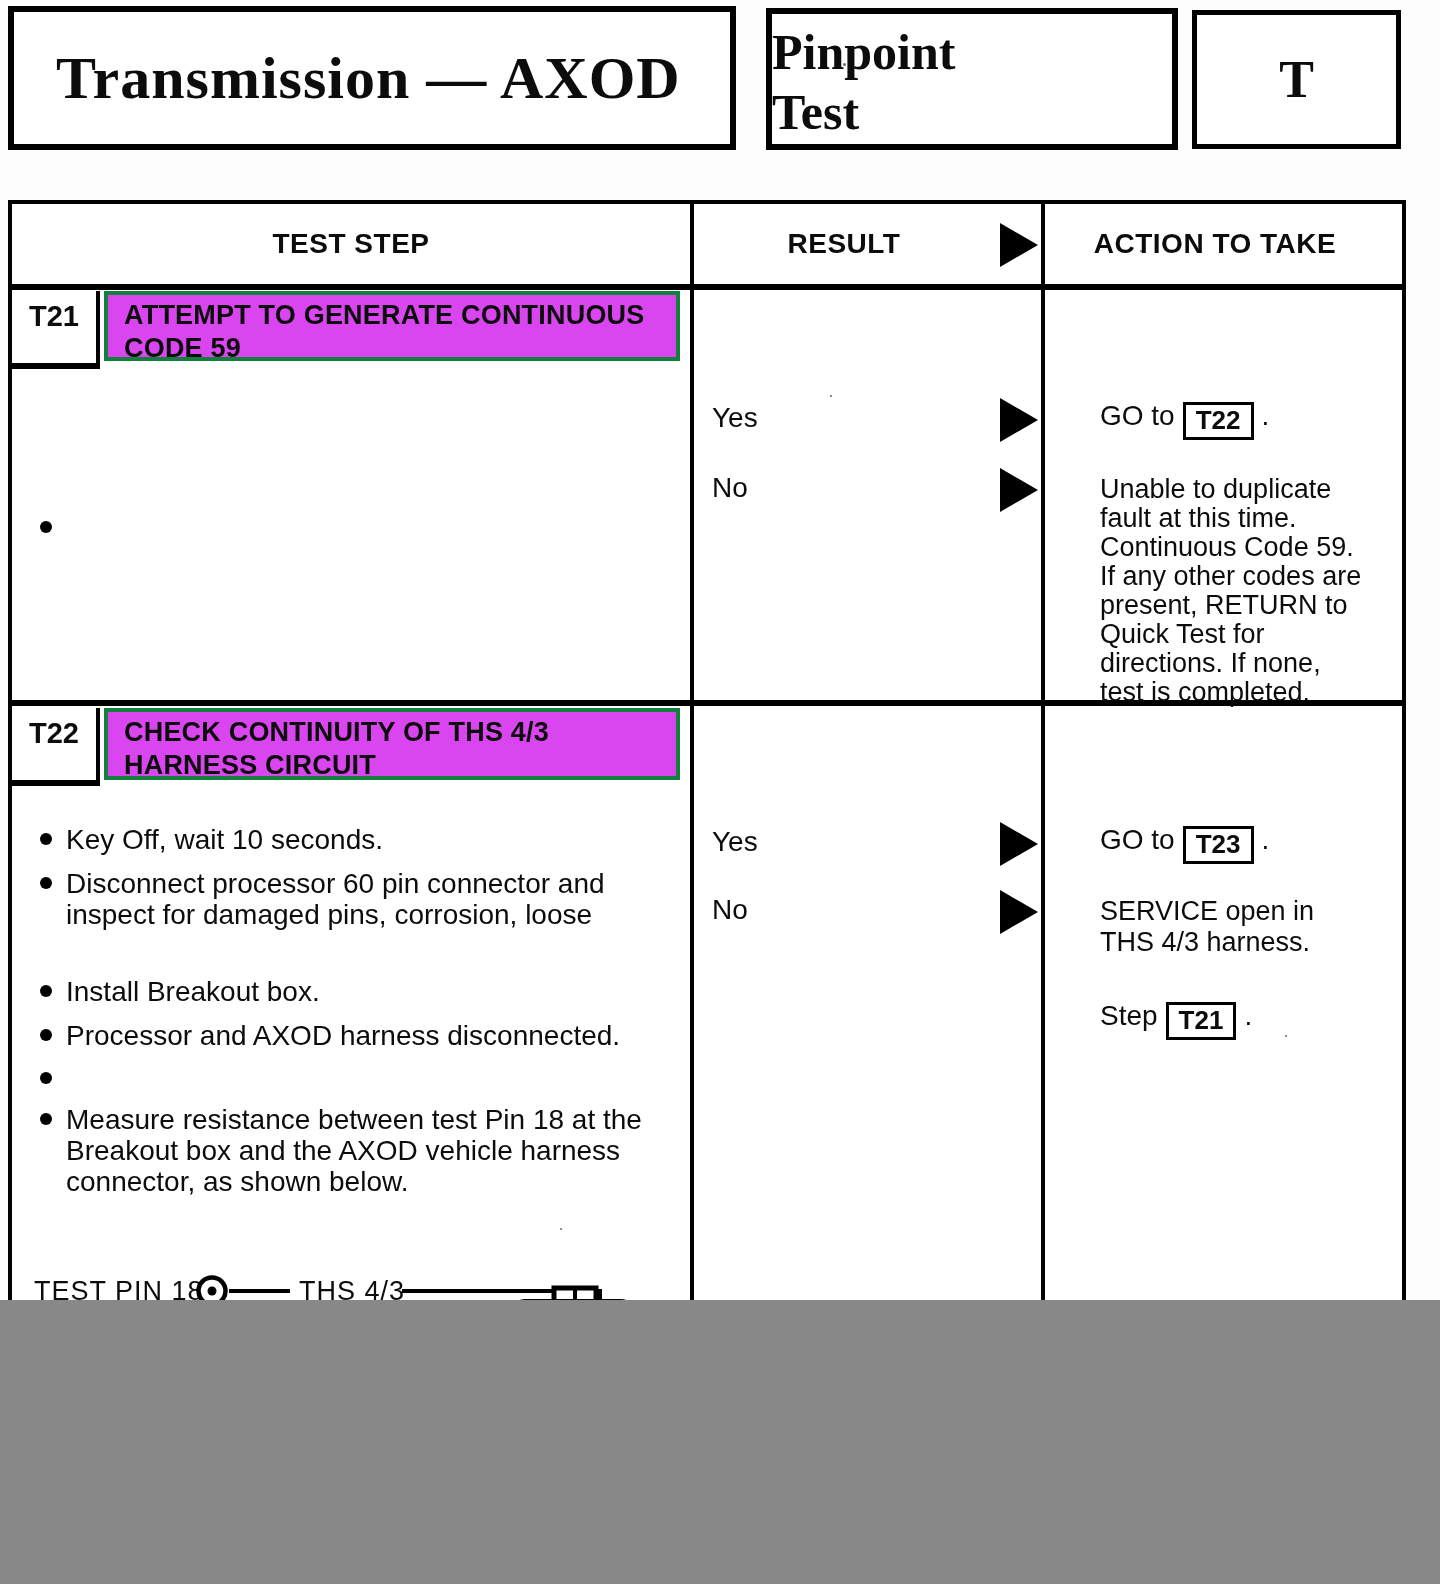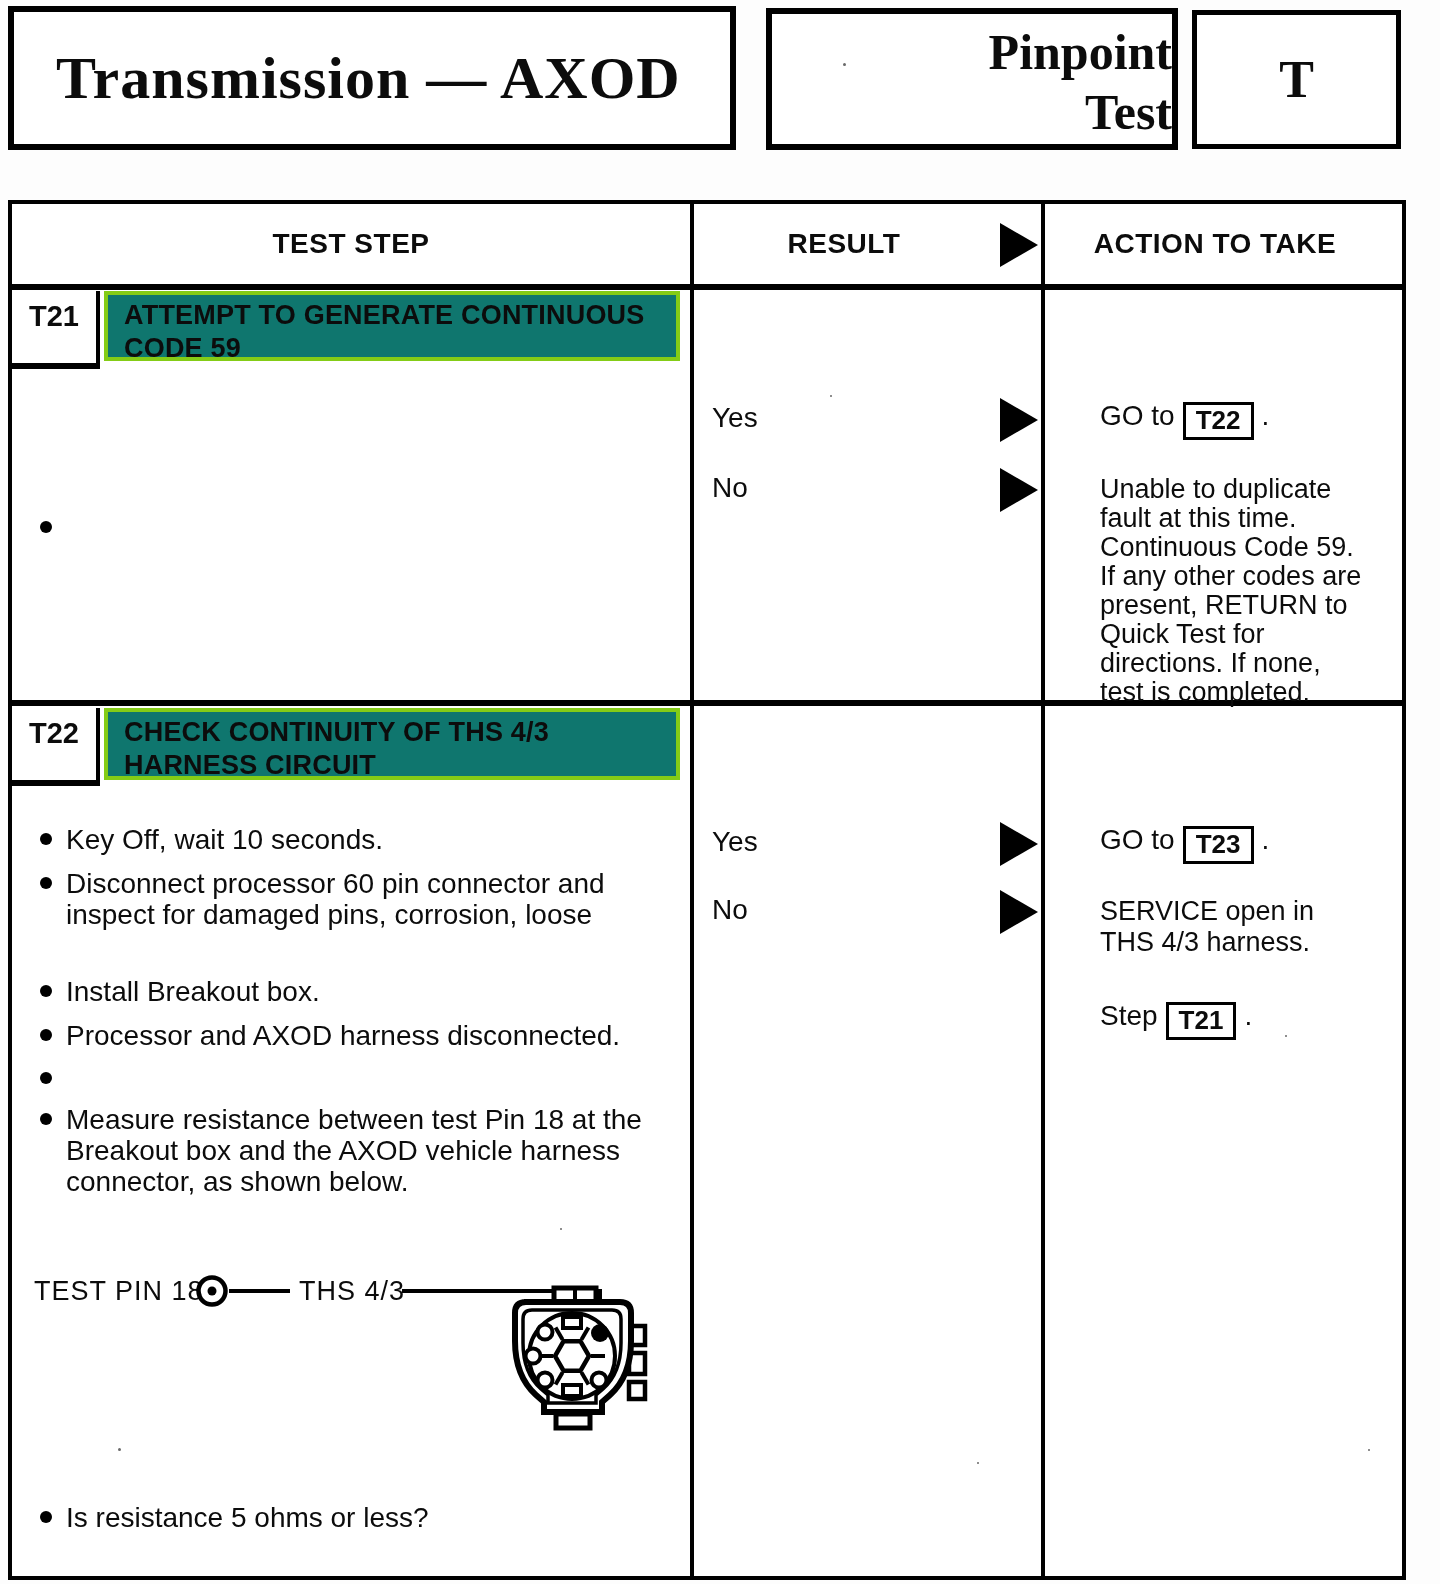--- a/index.html
+++ b/index.html
@@ -1,44 +1,44 @@
 <!DOCTYPE html>
 <html><head>
 <meta charset="utf-8">
 <style>
   * { margin:0; padding:0; box-sizing:border-box; }
   html,body { background:#888; }
   .page {
-    position:relative; width:1440px; height:1584px;
+    position:relative; width:1440px; height:1300px;
     background:#fdfdfd; color:#0c0c0c; overflow:hidden;
     font-family:"Liberation Sans", sans-serif;
   }
   .abs { position:absolute; }
   .hdr-box { position:absolute; border:6px solid #000; background:#fff; }
   .serifbold { font-family:"Liberation Serif", serif; font-weight:bold; }
   .main-title { font-size:60px; letter-spacing:1px; display:flex; align-items:center; padding-left:42px; height:100%; }
-  .pinpoint { font-size:50px; line-height:60px; text-align:right; padding-top:8px; }
+  .pinpoint { font-size:50px; line-height:60px; text-align:left; padding-top:8px; }
   .letterT { font-size:52px; display:flex; align-items:center; justify-content:center; height:100%; }
 
   .table-outer { position:absolute; left:8px; top:200px; width:1398px; height:1380px; border:4px solid #000; background:#fff; }
   .vline { position:absolute; width:4px; background:#000; }
   .hline { position:absolute; background:#000; }
 
   .colhead { position:absolute; font-weight:bold; font-size:28px; letter-spacing:.5px;
              display:flex; align-items:center; justify-content:center; height:80px; }
 
   .arrow { position:absolute; width:0; height:0;
            border-top:22px solid transparent; border-bottom:22px solid transparent;
            border-left:38px solid #000; }
 
   .stepcode { position:absolute; left:12px; width:88px; height:78px;
               border-right:4px solid #000; border-bottom:6px solid #000;
               font-weight:bold; font-size:29px; text-align:center; padding-top:9px; background:#fff; }
   .steptitle { position:absolute; left:104px; width:576px;
-               border:4px solid #84cc16; background:#0f766e;
+               border:4px solid #15803d; background:#d946ef;
                font-weight:bold; font-size:27px; line-height:33px;
                letter-spacing:.2px; padding:4px 12px 6px 16px; }
 
   .bullet { position:absolute; left:40px; display:flex; width:640px; }
   .dot { width:12px; height:12px; border-radius:50%; background:#000; flex:none; margin-right:14px; }
   .lh40 .dot { margin-top:13px; }
   .lh31 .dot { margin-top:9px; }
   .btext { font-size:28px; }
   .lh40 .btext { line-height:40px; }
   .lh31 .btext { line-height:31px; }

